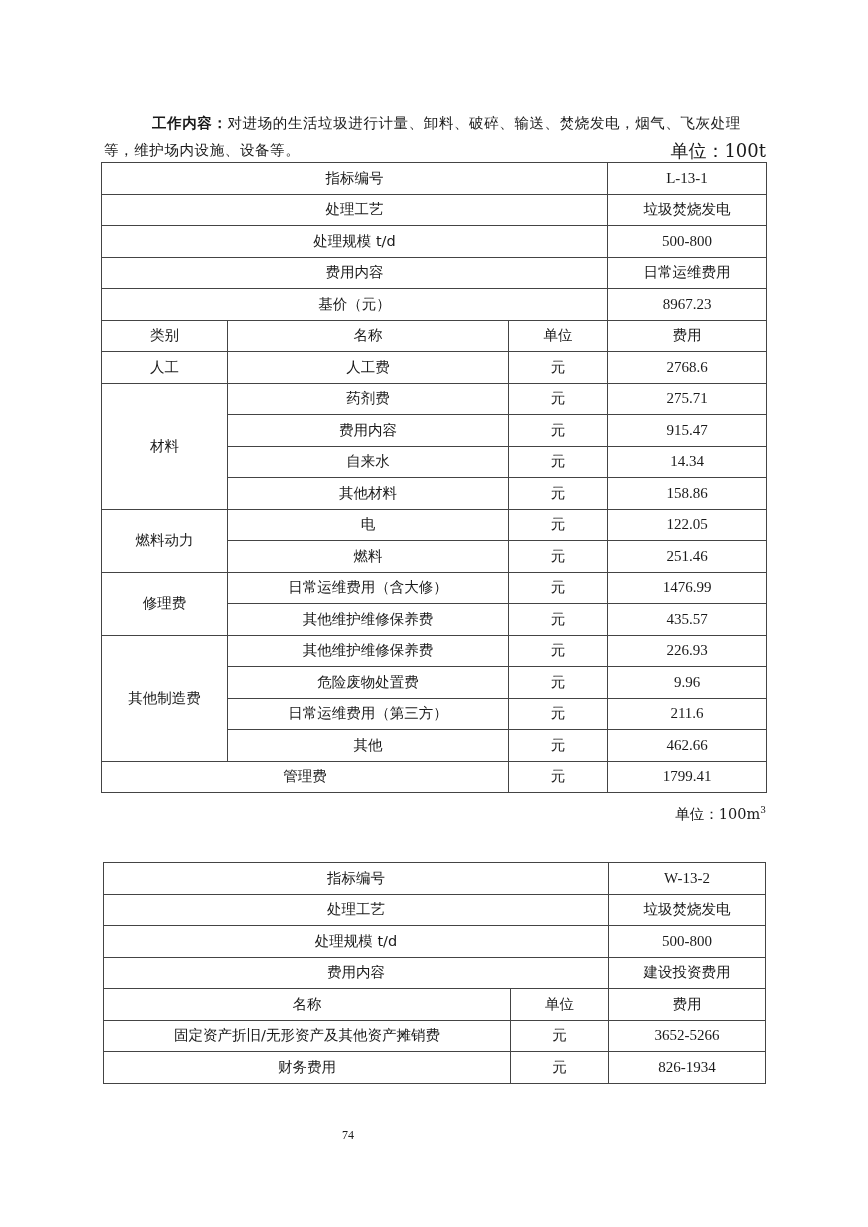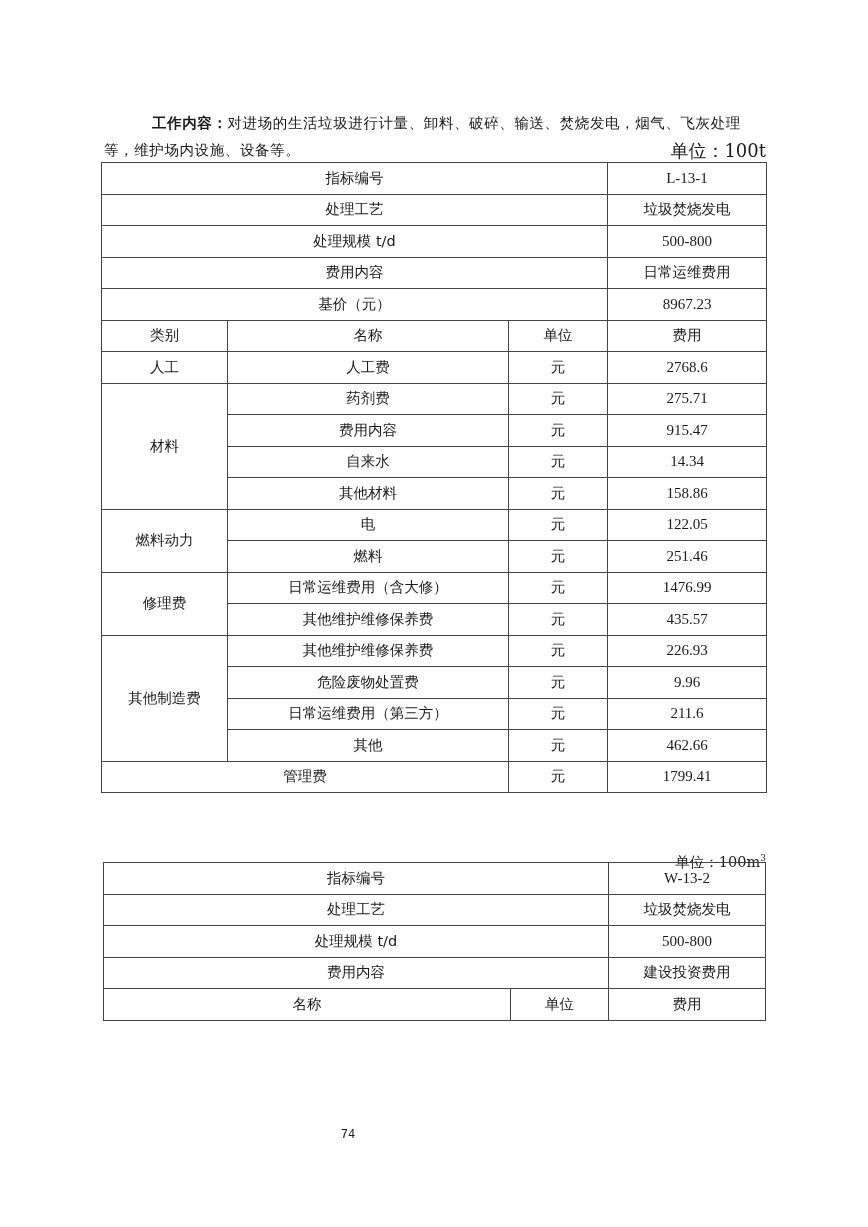--- a/index.html
+++ b/index.html
@@ -1,30 +1,30 @@
 <!DOCTYPE html>
 <html><head>
 <meta charset="utf-8">
 <style>
   html, body { margin: 0; padding: 0; background: #ffffff; }
   body { width: 868px; height: 1227px; position: relative; overflow: hidden;
          font-family: "DejaVu Serif", "Liberation Serif", serif; color: #1a1a1a; }
   .intro { position: absolute; left: 104px; top: 110px; width: 664px; font-size: 14.5px; line-height: 27px; letter-spacing: 0.6px; }
   .intro .lbl { font-family: "DejaVu Sans", sans-serif; font-weight: bold; margin-left: 48px; }
   .unit1 { position: absolute; left: 600px; width: 166px; top: 137px; text-align: right; font-size: 18px; line-height: 27px; }
-  .unit2 { position: absolute; left: 600px; width: 166px; top: 846px; text-align: right; font-size: 14.5px; line-height: 24px; }
+  .unit2 { position: absolute; left: 600px; width: 166px; top: 798px; text-align: right; font-size: 14.5px; line-height: 24px; }
   .unit2 sup { font-size: 9px; vertical-align: 6px; }
   table { position: absolute; border-collapse: collapse; table-layout: fixed; }
   td { border: 1.3px solid #444; text-align: center; vertical-align: middle; padding: 0;
        font-size: 14.5px; height: 30.5px; font-family: "DejaVu Sans", sans-serif; }
   td.num { font-family: "Liberation Serif", serif; font-size: 15px; margin-top: 40px; }
   td.b { font-weight: normal; }
   #t1 { left: 101px; top: 162px; width: 665px; }
   #t2 { left: 103px; top: 862px; width: 662px; }
-  .pageno { position: absolute; left: 0; width: 696px; top: 1128px; text-align: center; font-size: 12px; font-family: Liberation Mono, monospace; }
+  .pageno { position: absolute; left: 0; width: 696px; top: 1128px; text-align: center; font-size: 12px; font-family: Liberation Serif, serif; }
 </style>
 </head>
 <body>
 
 <div class="intro"><span class="lbl">工作内容：</span><span>对进场的生活垃圾进行计量、卸料、破碎、输送、焚烧发电，烟气、飞灰处理等，维护场内设施、设备等。</span></div>
 <div class="unit1">单位：100t</div>
 
 <table id="t1">
   <colgroup>
       <col style="width:126px">
@@ -160,16 +160,26 @@
       </tr>
     <tr>
         <td colspan="2">费用内容</td>
         <td>建设投资费用</td>
       </tr>
     <tr>
       <td class="b">名称</td>
       <td class="b">单位</td>
       <td class="b">费用</td>
     </tr>
+    <tr>
+        <td>固定资产折旧/无形资产及其他资产摊销费</td>
+        <td>元</td>
+        <td class="num">3652-5266</td>
+      </tr>
+    <tr>
+        <td>财务费用</td>
+        <td>元</td>
+        <td class="num">826-1934</td>
+      </tr>
   </tbody>
 </table>
 
 <div class="pageno">74</div>
 
 </body></html>

